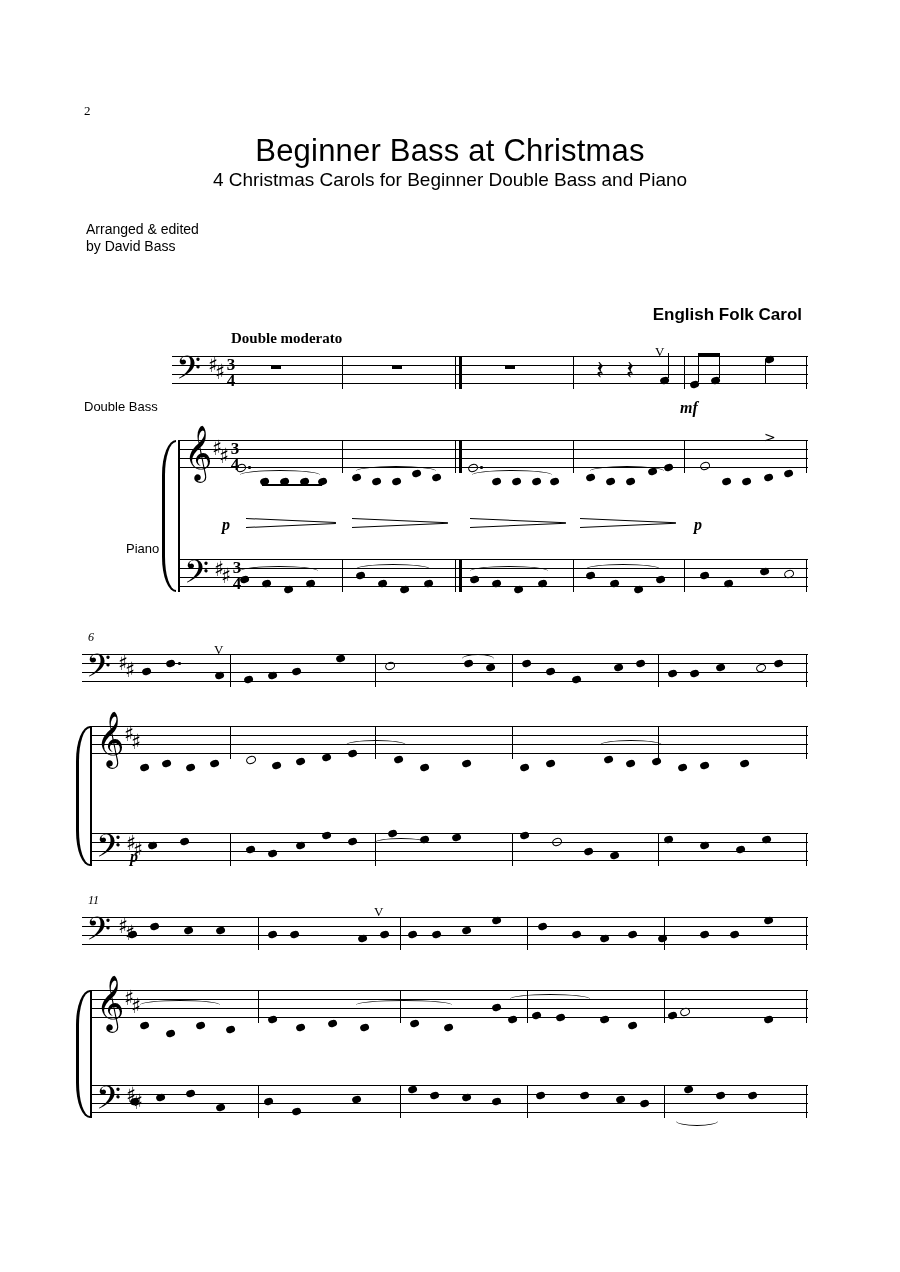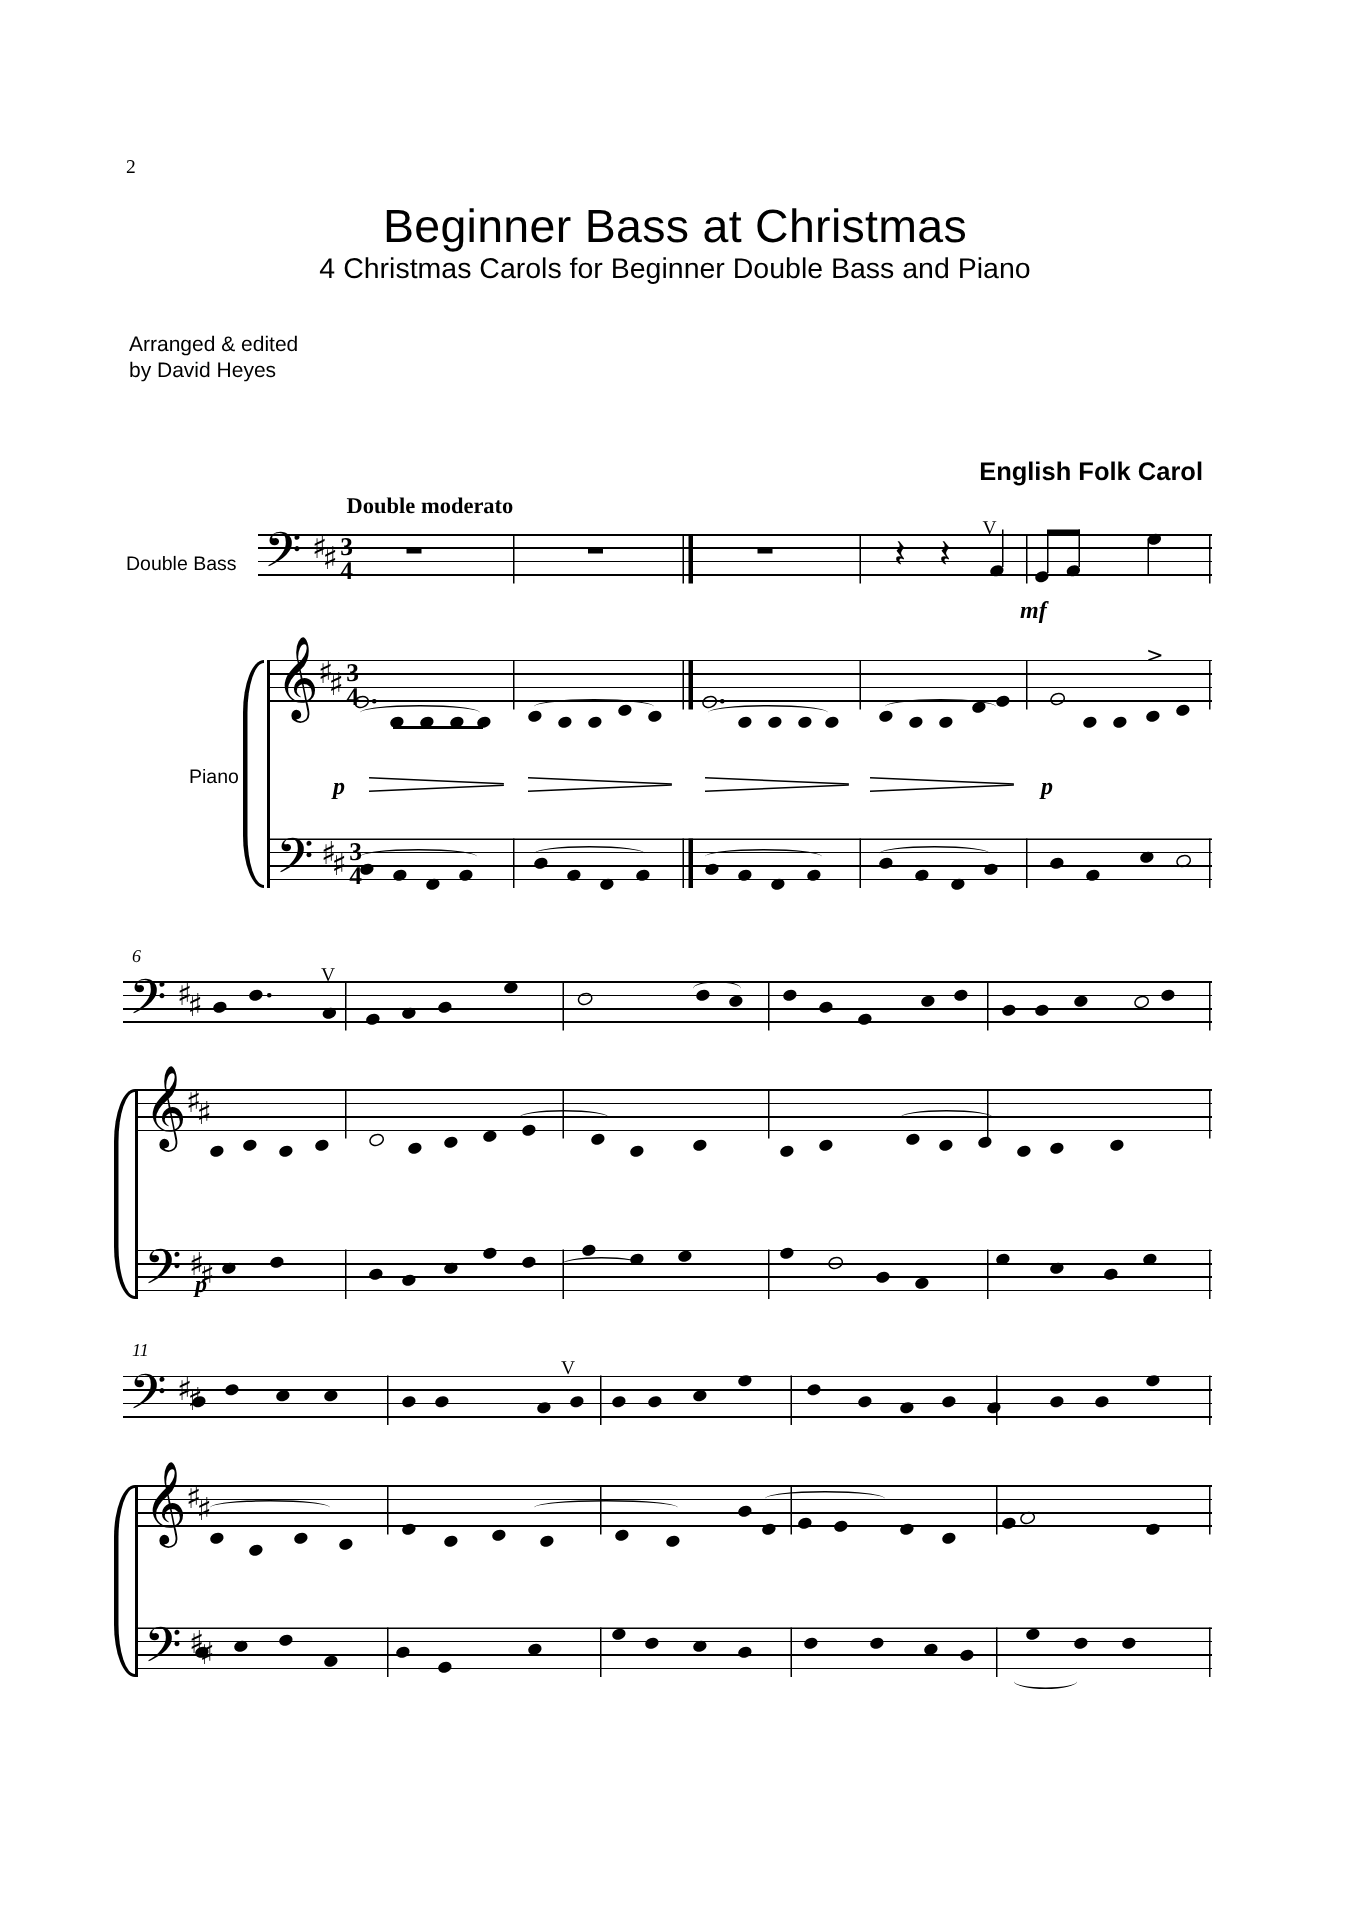--- a/index.html
+++ b/index.html
@@ -80,20 +80,21 @@
     text-align: center;
     font-size: 11px;
     font-weight: bold;
   }
 
   
   .instr-label {
     position: absolute;
     font-size: 13px;
     white-space: nowrap;
+    margin-top: 31px;
   }
   .instr-db { left: 84px; top: 368px; }
   .instr-piano { left: 126px; top: 510px; }
 
   
   .system { position: absolute; }
 
   .measure-num {
     position: absolute;
     font-size: 12px;
@@ -203,21 +204,21 @@
 </head>
 <body>
 
 <div class="page">
 
   <div class="page-number">2</div>
   <div class="title">Beginner Bass at Christmas</div>
   <div class="subtitle">4 Christmas Carols for Beginner Double Bass and Piano</div>
   <div class="arranger">
     <div>Arranged &amp; edited</div>
-    <div>by David Heyes</div>
+    <div>by David Bass</div>
   </div>
   <div class="composer">English Folk Carol</div>
   <div class="tempo">Double moderato</div>
 
   <div class="system" style="left:0;top:0;width:900px;height:640px;">
 
     <div class="instr-label instr-db">Double Bass</div>
     <div class="instr-label instr-piano">Piano</div>
 
     <div class="staff" style="left:172px;top:356px;width:636px;"></div>

